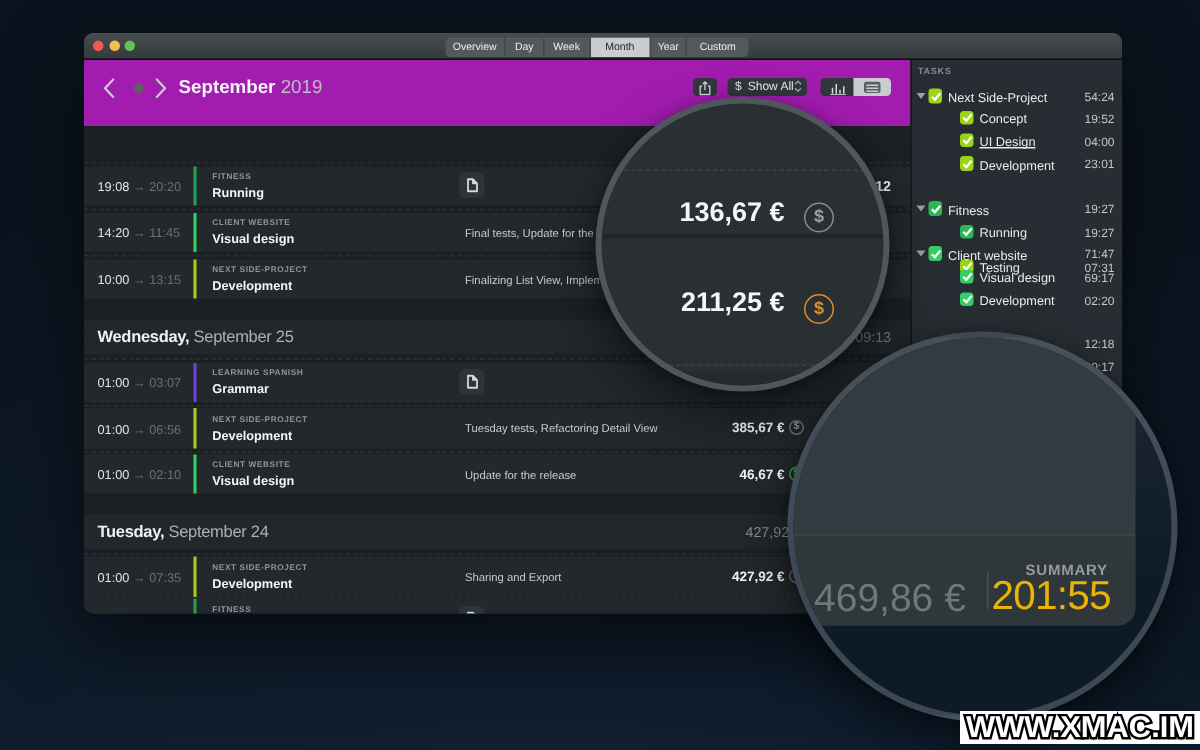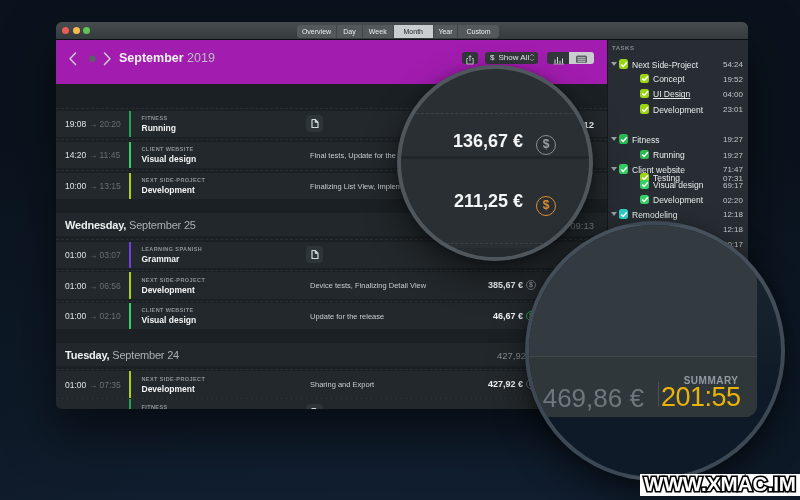--- a/index.html
+++ b/index.html
@@ -138,21 +138,21 @@
             <path d="M6 4.5 h3.2 l2.8 2.8 v5.2 h-6 z" fill="none" stroke="#d4d8db" stroke-width="1.2" stroke-linejoin="round"></path>
             <path d="M9.2 4.5 v2.8 h2.8" fill="#d4d8db" stroke="#d4d8db" stroke-width="1" stroke-linejoin="round"></path>
           </svg></div>
     </div>
     <div class="dash" style="top:230px;"></div>
     <div class="row" style="top:232px;">
       <div class="t1">01:00 <span>→ 06:56</span></div>
       <div class="bar" style="background:#a8d117;"></div>
       <div class="cat">NEXT SIDE-PROJECT</div>
         <div class="nm">Development</div>
-      <div class="nt">Device tests, Finalizing Detail View</div>
+      <div class="nt">Tuesday tests, Refactoring Detail View</div>
       <div class="amt">385,67 €</div>
       <div class="bdg">$</div>
     </div>
     <div class="dash" style="top:260.5px;"></div>
     <div class="row" style="top:262.5px;">
       <div class="t1">01:00 <span>→ 02:10</span></div>
       <div class="bar" style="background:#33d163;"></div>
       <div class="cat">CLIENT WEBSITE</div>
         <div class="nm">Visual design</div>
       <div class="nt">Update for the release</div>
@@ -273,30 +273,20 @@
         <div class="tm">69:17</div>
       </div>
     <div class="srow" style="top:152.2px;">
         <div class="cb" style="left:31.5px;background:#35d064;">
           <svg width="8" height="7" viewBox="0 0 8 7">
             <path d="M1.2 3.5 L3.2 5.5 L6.8 1.2" stroke="#fff" stroke-width="1.5" fill="none"></path>
           </svg>
         </div>
         <div class="lb" style="left:45px;">Development</div>
         <div class="tm">02:20</div>
-      </div>
-    <div class="srow" style="top:166.5px;">
-        <div class="tri"></div>
-        <div class="cb" style="left:10.5px;background:#2fcfc5;">
-          <svg width="8" height="7" viewBox="0 0 8 7">
-            <path d="M1.2 3.5 L3.2 5.5 L6.8 1.2" stroke="#fff" stroke-width="1.5" fill="none"></path>
-          </svg>
-        </div>
-        <div class="lb" style="left:24px;">Remodeling</div>
-        <div class="tm">12:18</div>
       </div>
     <div class="srow" style="top:181.7px;">
         <div class="cb" style="left:31.5px;background:#2fcfc5;">
           <svg width="8" height="7" viewBox="0 0 8 7">
             <path d="M1.2 3.5 L3.2 5.5 L6.8 1.2" stroke="#fff" stroke-width="1.5" fill="none"></path>
           </svg>
         </div>
         <div class="lb" style="left:45px;">Painting</div>
         <div class="tm">12:18</div>
       </div>

